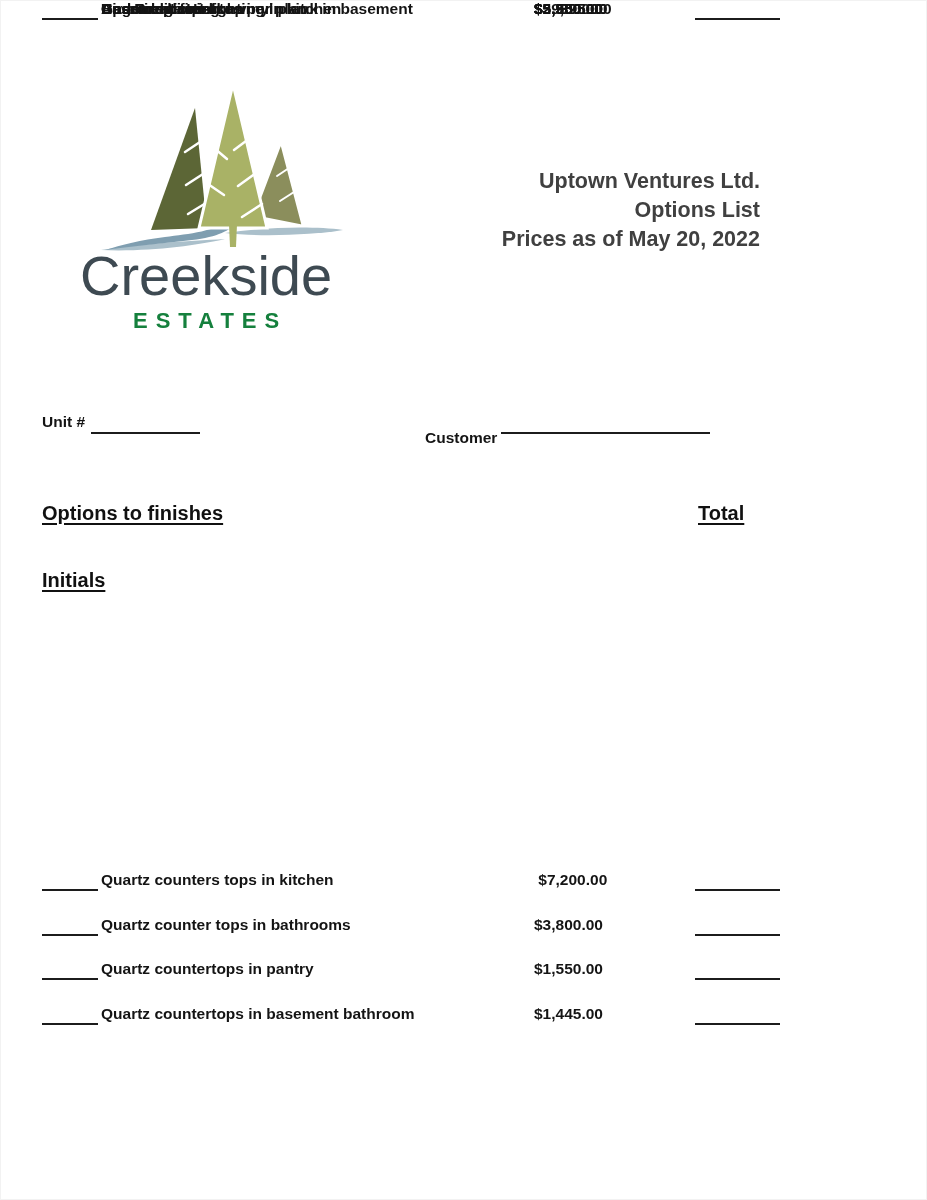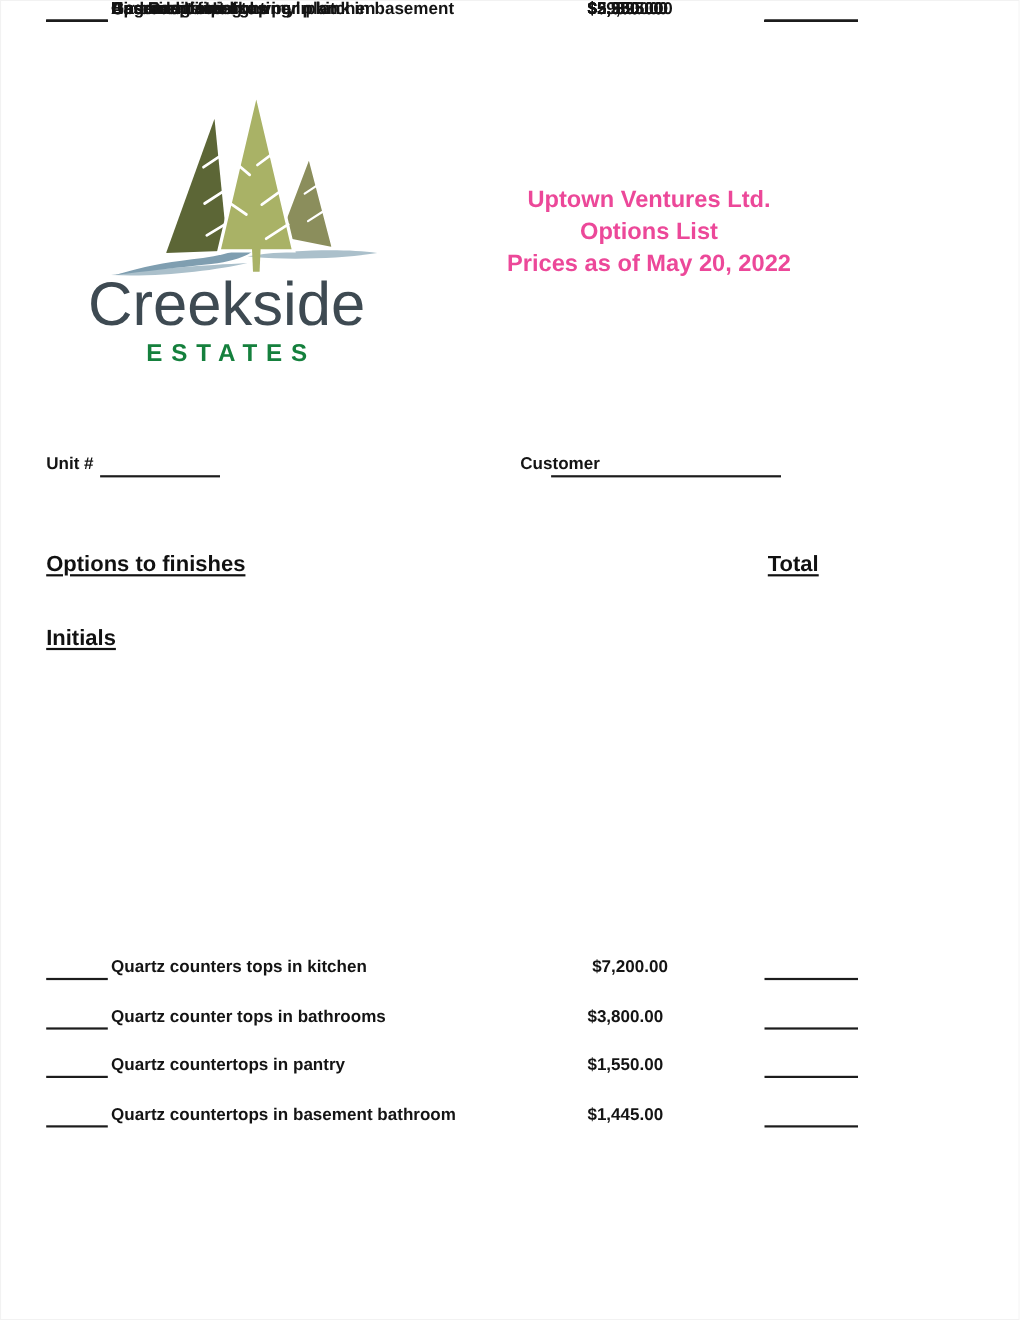--- a/index.html
+++ b/index.html
@@ -21,28 +21,28 @@
     color:#3e4a52;
   }
   .logo-sub{
     position:absolute;left:58px;top:228px;
     font-size:22px;font-weight:700;letter-spacing:8px;
     color:#15803d;
   }
   
   .doc-header{
     position:absolute;left:420px;top:167px;width:340px;
-    text-align:center;font-weight:700;font-size:21.5px;line-height:29px;
-    color:#ec4899;
+    text-align:right;font-weight:700;font-size:21.5px;line-height:29px;
+    color:#404040;
   }
   
   .field-line{position:absolute;top:413px;left:0;width:100%;height:26px;font-weight:700;font-size:15.5px;}
   .unit-label{position:absolute;left:42px;top:0;}
   .unit-blank{position:absolute;left:91px;top:19px;width:109px;border-bottom:2px solid #1c1c1c;}
-  .customer-label{position:absolute;left:425px;top:0;margin-left:48px;}
+  .customer-label{position:absolute;left:425px;top:16px;}
   .customer-blank{position:absolute;left:501px;top:19px;width:209px;border-bottom:2px solid #1c1c1c;}
   
   .sec{
     position:absolute;font-weight:700;font-size:20px;color:#111;
     text-decoration:underline;text-decoration-thickness:2px;text-underline-offset:3px;
   }
   .options-header{left:42px;top:502px;}
   .total-header{left:698px;top:502px;}
   .initials-header{left:42px;top:569px;}
   

